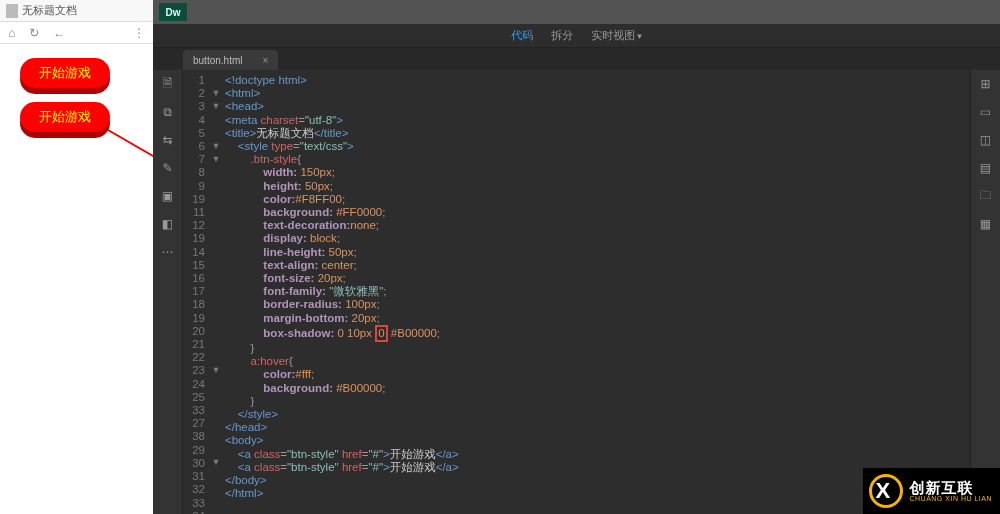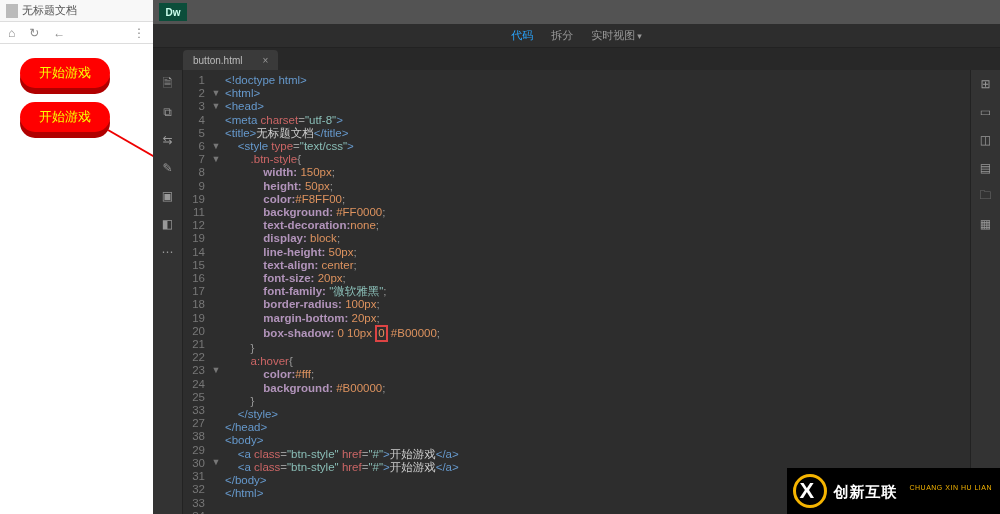--- a/index.html
+++ b/index.html
@@ -48,21 +48,21 @@
 .c-whitetxt { color:#ccc; }
 
 .highlight-box { display:inline-block; border:2px solid #d44; padding:0 1px; }
 
 .arrow-svg { position:absolute; left:90px; top:120px; pointer-events:none; }
 
 .watermark { position:absolute; right:0; bottom:0; background:#000; height:46px; display:flex; align-items:center; padding:0 8px 0 6px; gap:6px; }
 .wm-x { width:34px; height:34px; position:relative; }
 .wm-ring { position:absolute; width:34px; height:34px; border:3px solid #f5b400; border-radius:50%; }
 .wm-xmark { position:absolute; left:6px; top:4px; color:#fff; font-weight:bold; font-size:22px; }
-.wm-text { display:flex; line-height:1;gap:12px; }
+.wm-text { display:flex; flex-direction:column; line-height:1; }
 .wm-cn { color:#fff; font-size:15px; font-weight:bold; letter-spacing:1px; }
 .wm-en { color:#f5b400; font-size:7px; letter-spacing:0.5px; }
 </style>
 </head>
 <body>
 
 <div class="preview">
   <div class="preview-header">
     <span class="doc-icon"></span>
     <span>无标题文档</span>

